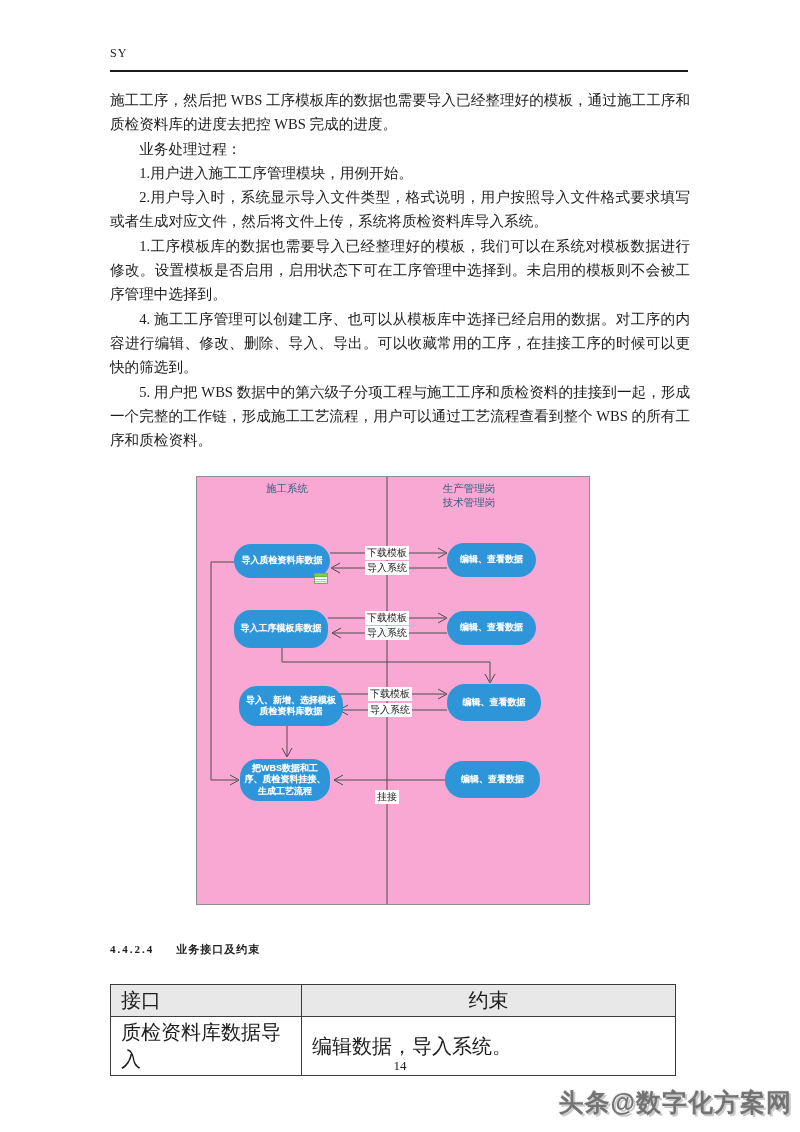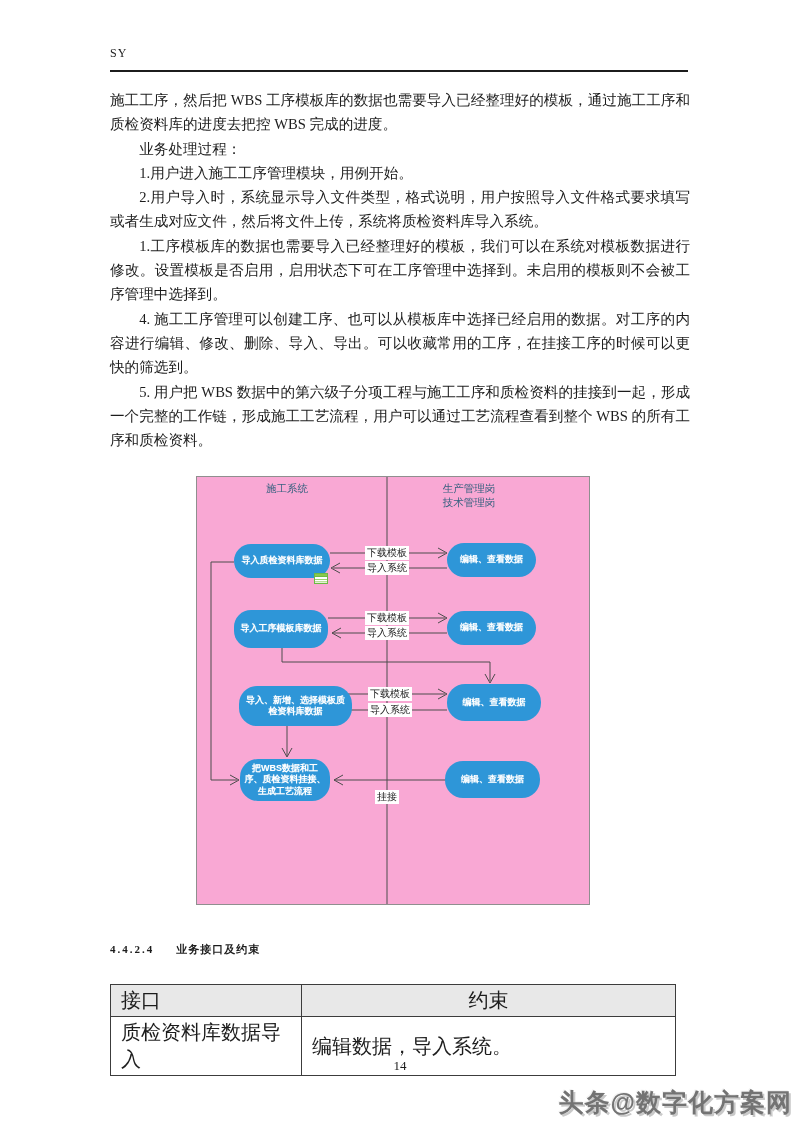--- a/index.html
+++ b/index.html
@@ -110,21 +110,21 @@
     <div class="lane-title left">
       <span>施工系统</span>
     </div>
     <div class="lane-title right">
       <div>生产管理岗</div>
       <div>技术管理岗</div>
     </div>
 
     <div class="node" style="left:37px;top:67px;width:96px;height:34px;border-radius:17px;">导入质检资料库数据</div>
     <div class="node" style="left:37px;top:133px;width:94px;height:38px;border-radius:17px;">导入工序模板库数据</div>
-    <div class="node" style="left:42px;top:209px;width:113px;height:40px;border-radius:18px;">导入、新增、选择模板质检资料库数据</div>
+    <div class="node" style="left:42px;top:209px;width:104px;height:40px;border-radius:18px;">导入、新增、选择模板质检资料库数据</div>
     <div class="node" style="left:43px;top:282px;width:90px;height:42px;border-radius:18px;">把WBS数据和工序、质检资料挂接、生成工艺流程</div>
 
     <div class="node" style="left:250px;top:66px;width:89px;height:34px;border-radius:17px;">编辑、查看数据</div>
     <div class="node" style="left:250px;top:134px;width:89px;height:34px;border-radius:17px;">编辑、查看数据</div>
     <div class="node" style="left:250px;top:207px;width:94px;height:37px;border-radius:18px;">编辑、查看数据</div>
     <div class="node" style="left:248px;top:284px;width:95px;height:37px;border-radius:18px;">编辑、查看数据</div>
 
     <span class="edge-label" style="left:190px;top:76px;">下载模板</span>
     <span class="edge-label" style="left:190px;top:91px;">导入系统</span>
     <span class="edge-label" style="left:190px;top:141px;">下载模板</span>

